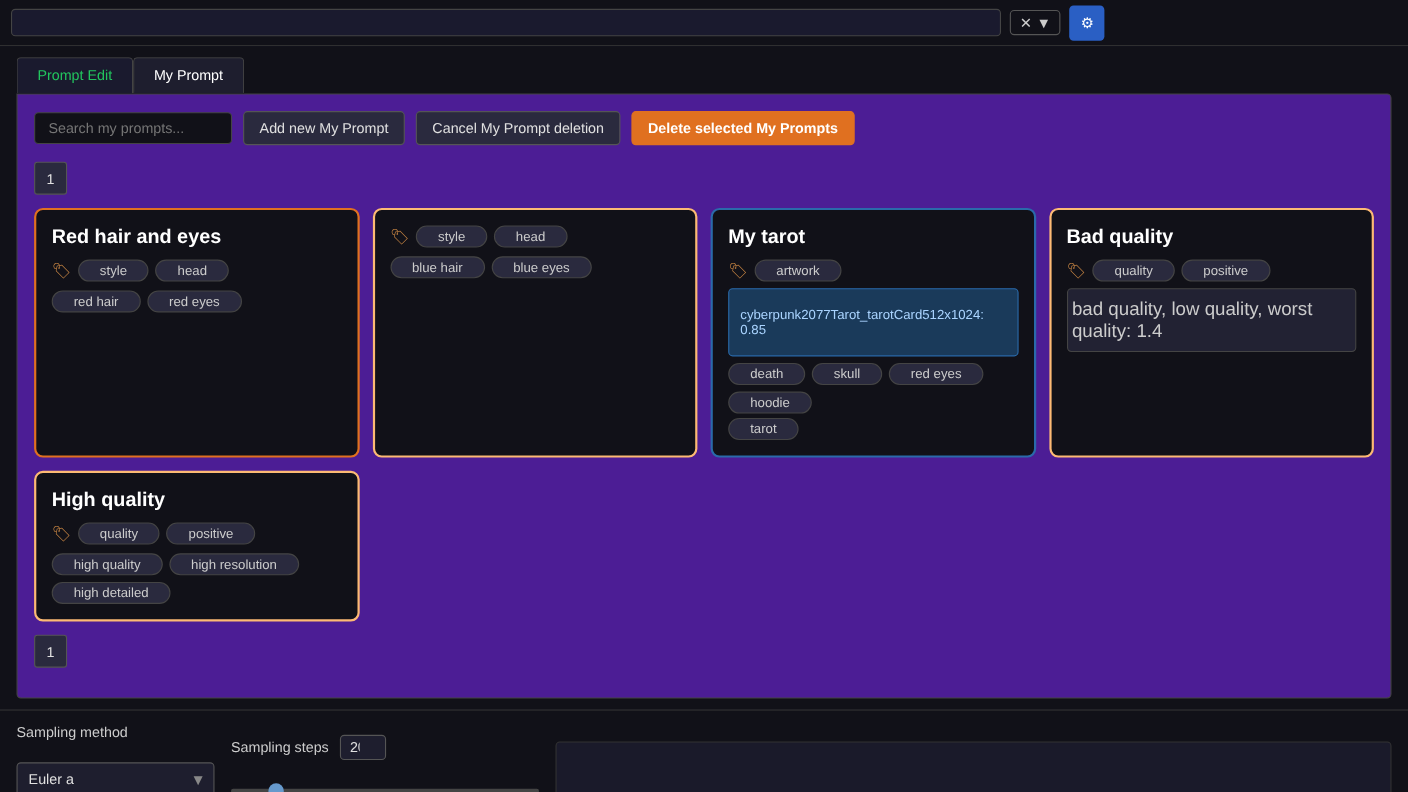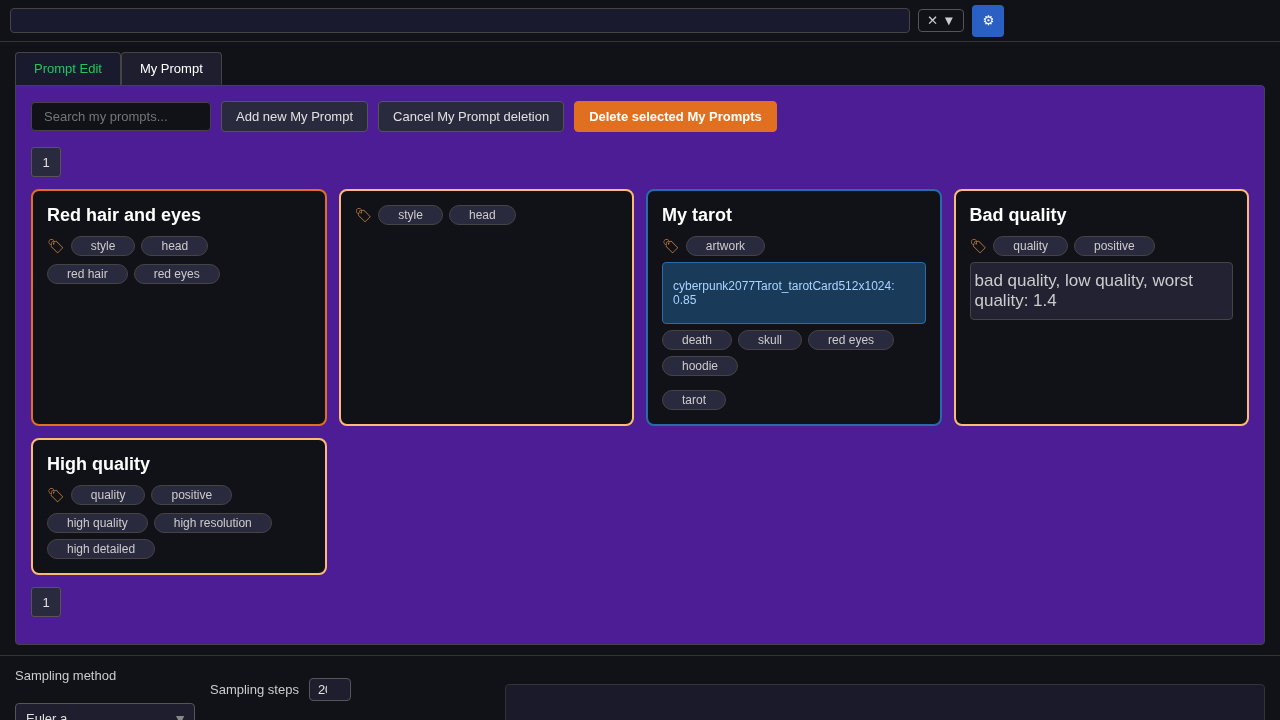--- a/index.html
+++ b/index.html
@@ -365,36 +365,40 @@
           <span class="tag">red eyes</span>
         </div>
       </div>
 
       <div class="card">
         <div class="card-tags">
           <span class="tag-icon">🏷</span>
           <span class="tag">style</span>
           <span class="tag">head</span>
         </div>
+        <div class="card-tags" style="margin-top:8px;">
+          <span class="tag">blue hair</span>
+          <span class="tag">blue eyes</span>
+        </div>
       </div>
 
       <div class="card" style="border-color:#2a6aaa;">
         <div class="card-title">My tarot</div>
         <div class="card-tags">
           <span class="tag-icon">🏷</span>
           <span class="tag">artwork</span>
         </div>
         <div class="lora-box">cyberpunk2077Tarot_tarotCard512x1024: 0.85</div>
         <div class="card-tags" style="margin-top:4px;">
           <span class="tag">death</span>
           <span class="tag">skull</span>
           <span class="tag">red eyes</span>
           <span class="tag">hoodie</span>
         </div>
-        <div class="card-tags" style="margin-top:14px;">
+        <div class="card-tags" style="margin-top:4px;">
           <span class="tag">tarot</span>
         </div>
       </div>
 
       <div class="card">
         <div class="card-title">Bad quality</div>
         <div class="card-tags">
           <span class="tag-icon">🏷</span>
           <span class="tag">quality</span>
           <span class="tag">positive</span>

